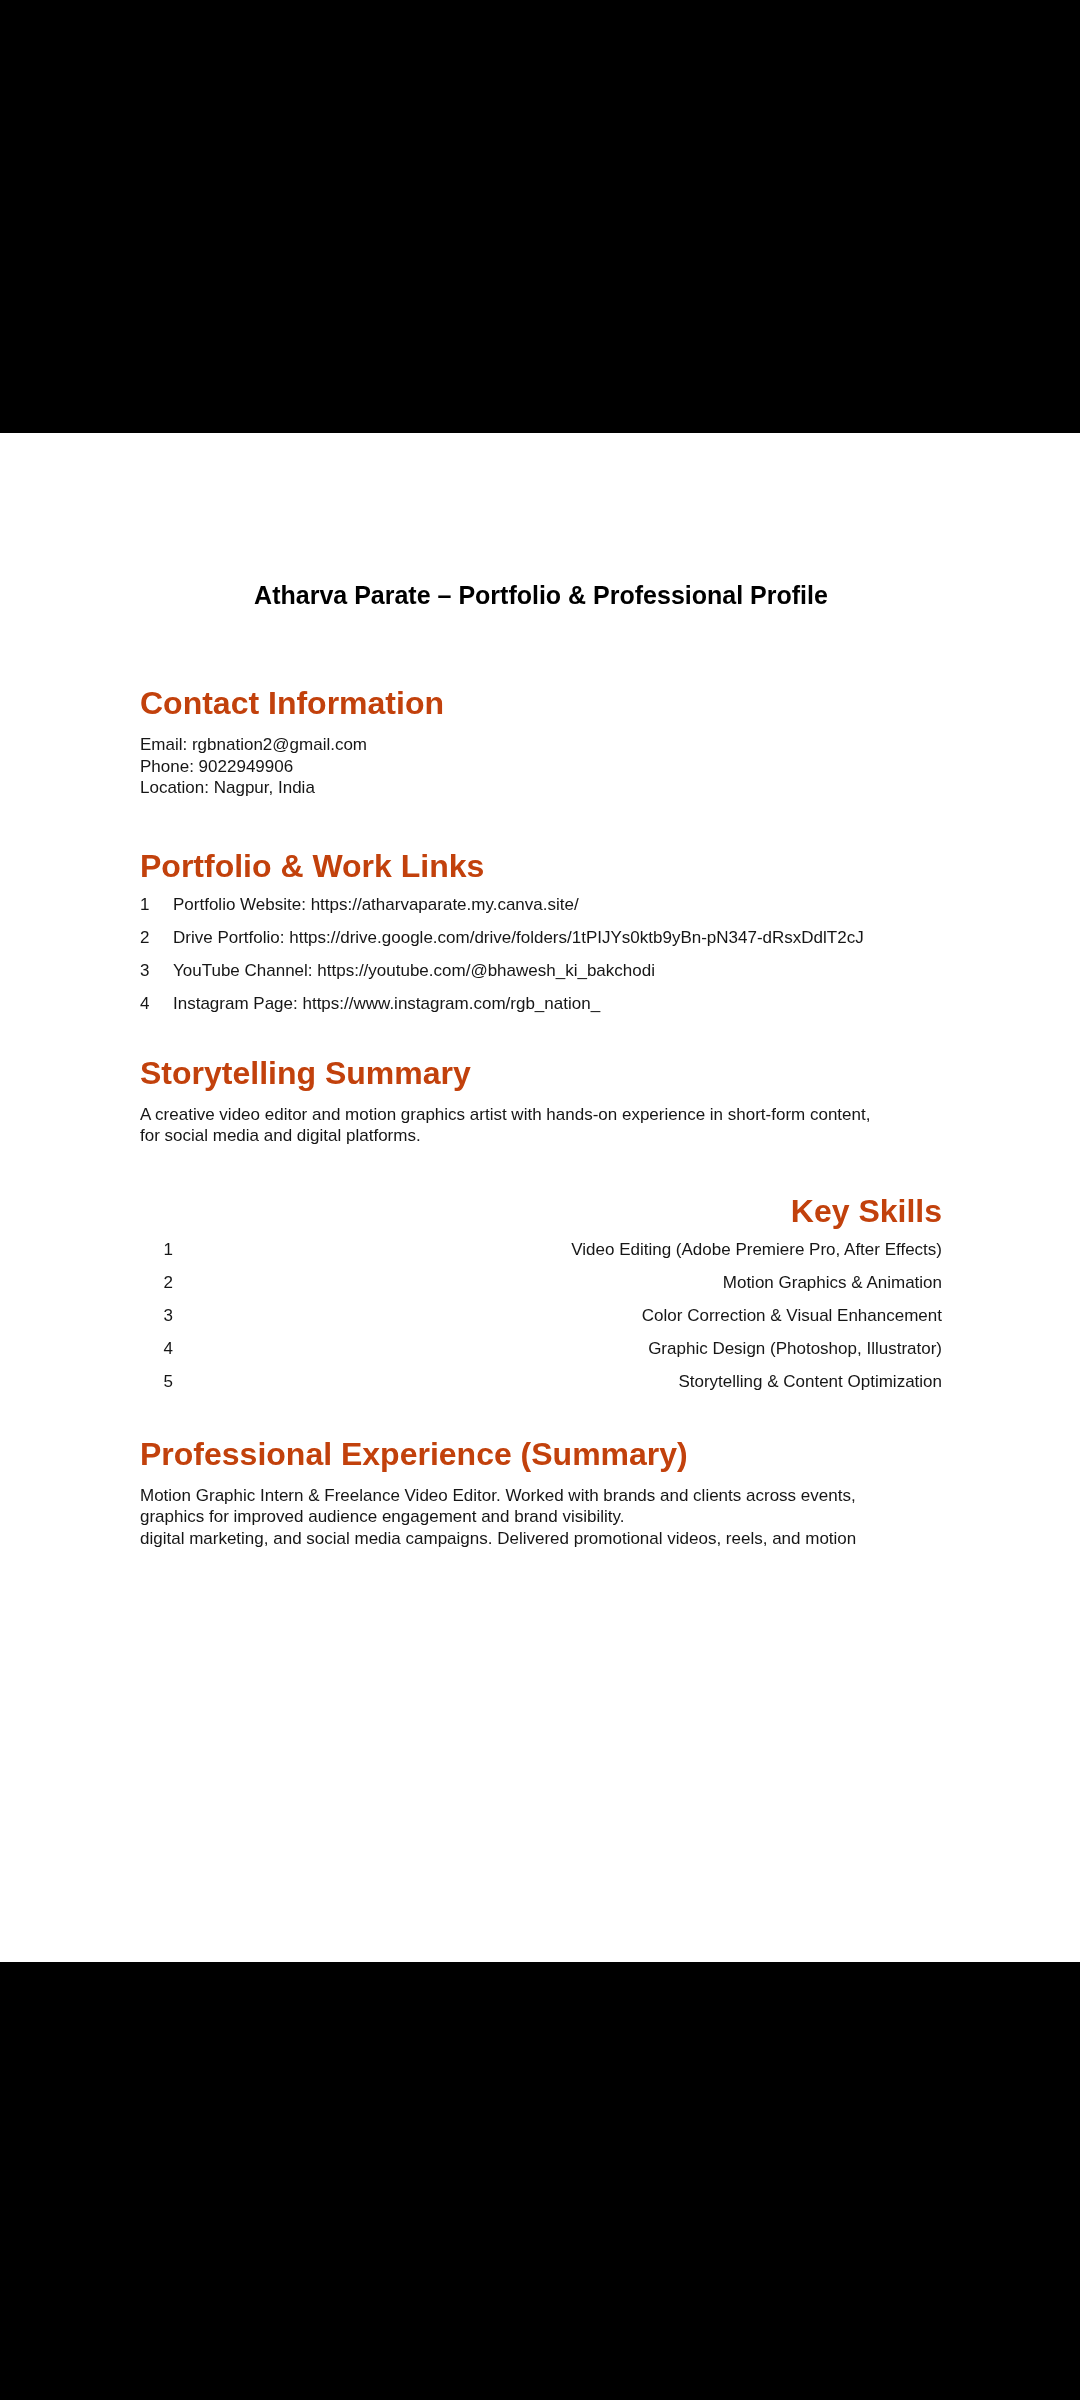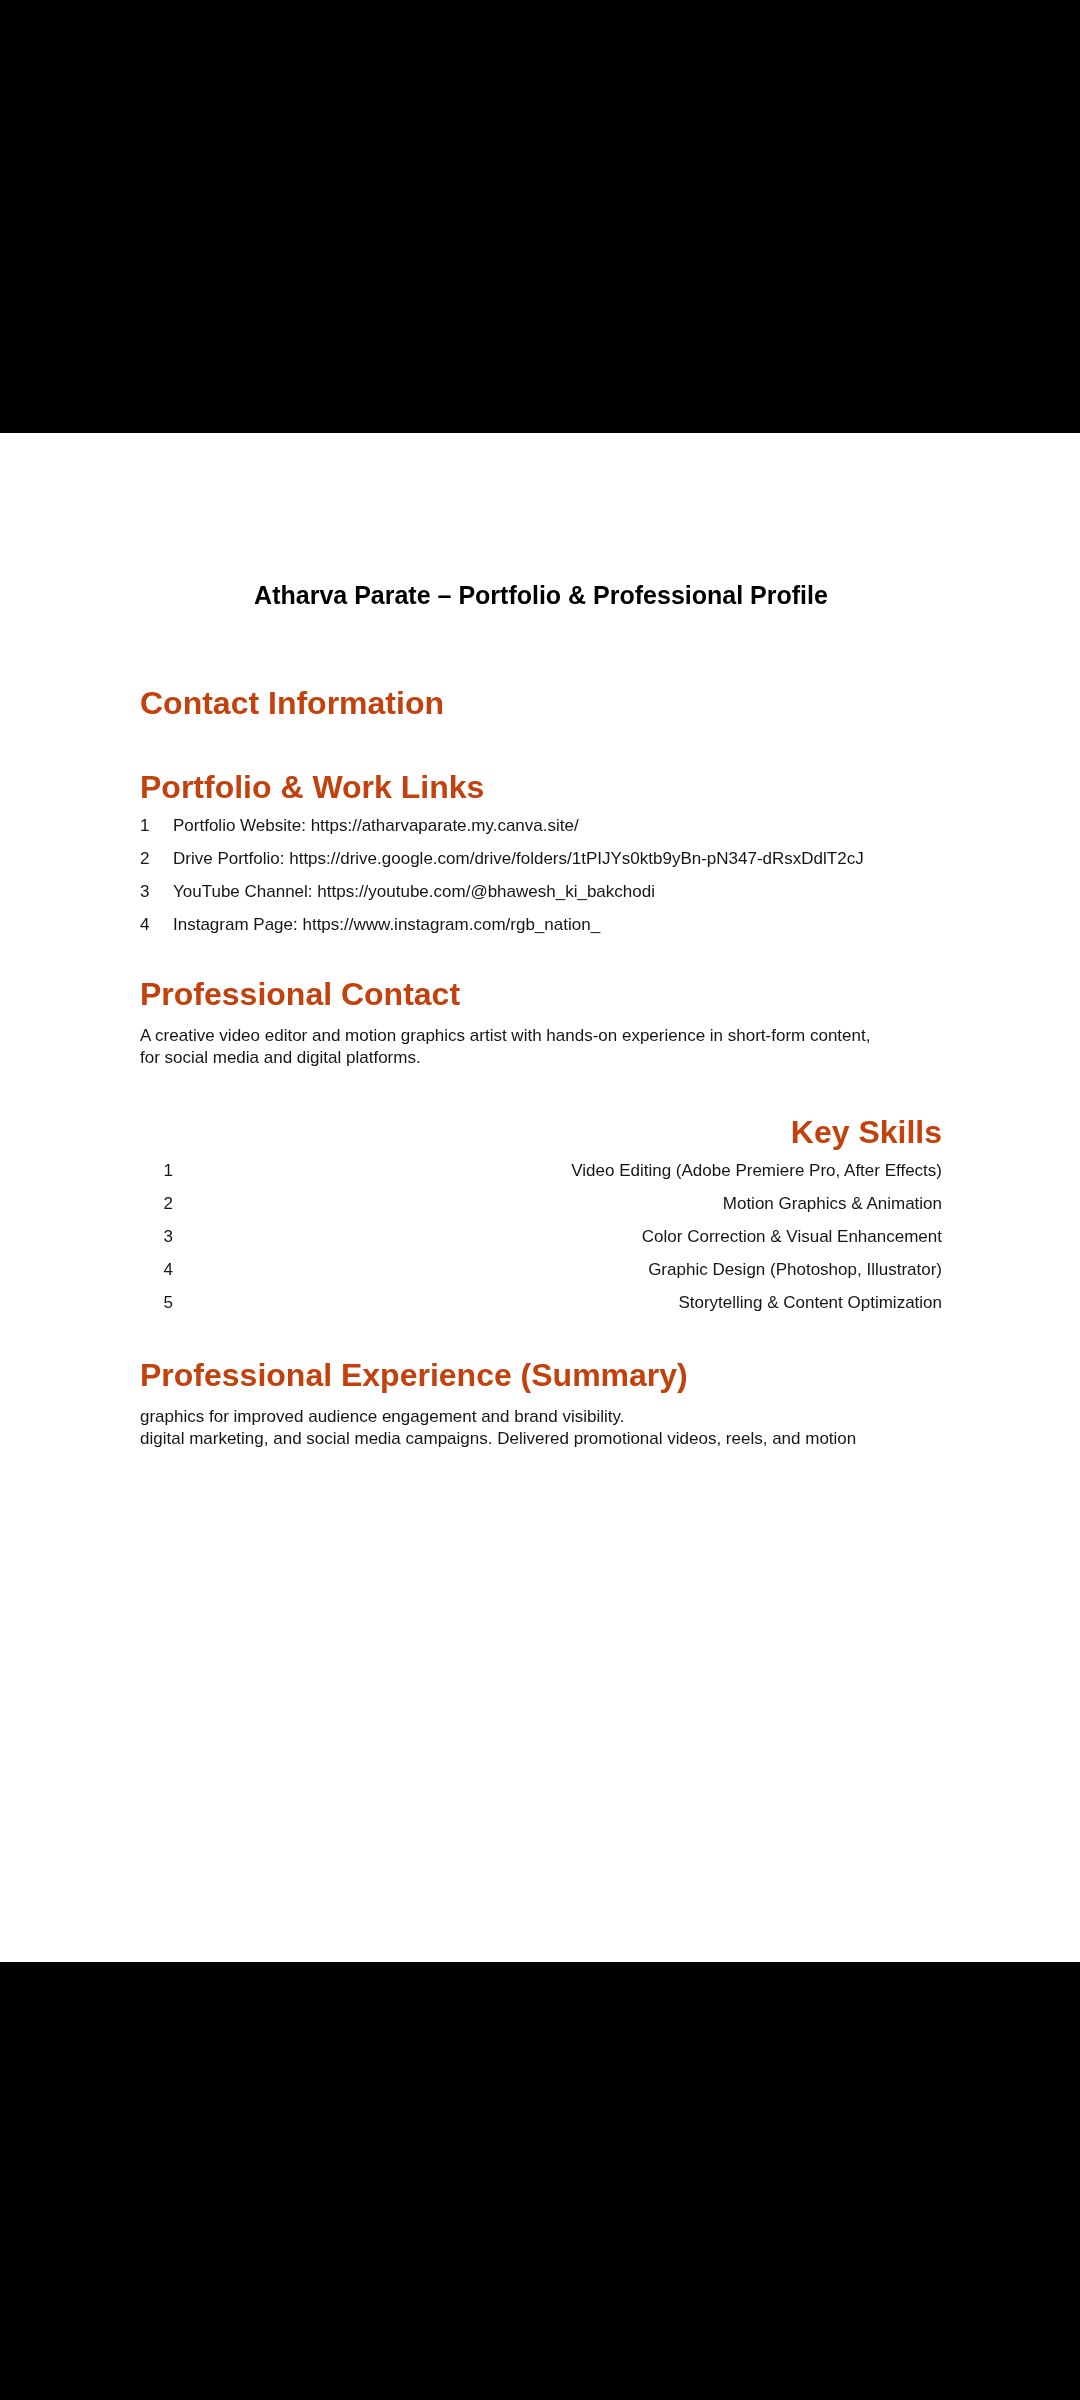--- a/index.html
+++ b/index.html
@@ -67,20 +67,25 @@
 </head>
 <body>
 
 <div class="page">
   <div class="content">
 
     <h1 class="doc-title">Atharva Parate – Portfolio &amp; Professional Profile</h1>
 
     <div class="section sec-contact">
       <h2>Contact Information</h2>
+      <div class="contact-lines body-text">
+        <div>Email: rgbnation2@gmail.com</div>
+        <div>Phone: 9022949906</div>
+        <div>Location: Nagpur, India</div>
+      </div>
     </div>
 
     <div class="section sec-links">
       <h2>Portfolio &amp; Work Links</h2>
       <div class="num-list body-text">
         <div class="num-item">
           <span class="num">1</span>
           <span class="txt">Portfolio Website: https://atharvaparate.my.canva.site/</span>
         </div>
         <div class="num-item">
@@ -92,21 +97,21 @@
           <span class="txt">YouTube Channel: https://youtube.com/@bhawesh_ki_bakchodi</span>
         </div>
         <div class="num-item">
           <span class="num">4</span>
           <span class="txt">Instagram Page: https://www.instagram.com/rgb_nation_</span>
         </div>
       </div>
     </div>
 
     <div class="section sec-summary">
-      <h2>Professional Contact</h2>
+      <h2>Storytelling Summary</h2>
       <div class="para body-text">
         <div>A creative video editor and motion graphics artist with hands-on experience in short-form content,</div>
         <div>for social media and digital platforms.</div>
       </div>
     </div>
 
     <div class="section sec-skills">
       <h2>Key Skills</h2>
       <div class="num-list body-text">
         <div class="num-item">
@@ -128,19 +133,20 @@
         <div class="num-item">
           <span class="num">5</span>
           <span class="txt">Storytelling &amp; Content Optimization</span>
         </div>
       </div>
     </div>
 
     <div class="section sec-exp">
       <h2>Professional Experience (Summary)</h2>
       <div class="para body-text">
+        <div>Motion Graphic Intern &amp; Freelance Video Editor. Worked with brands and clients across events,</div>
         <div>graphics for improved audience engagement and brand visibility.</div>
         <div>digital marketing, and social media campaigns. Delivered promotional videos, reels, and motion</div>
       </div>
     </div>
 
   </div>
 </div>
 
 </body></html>

